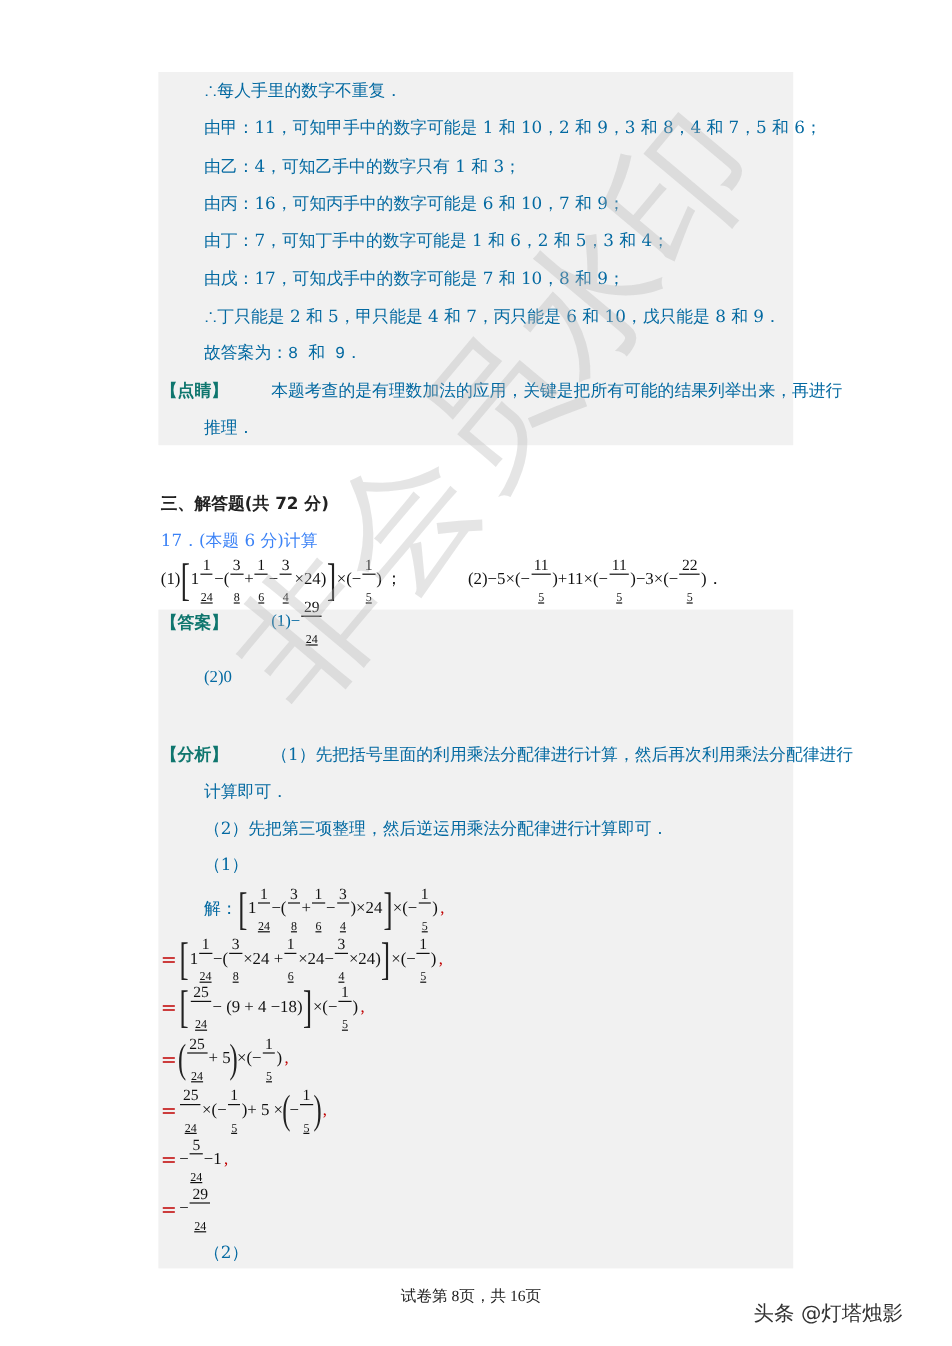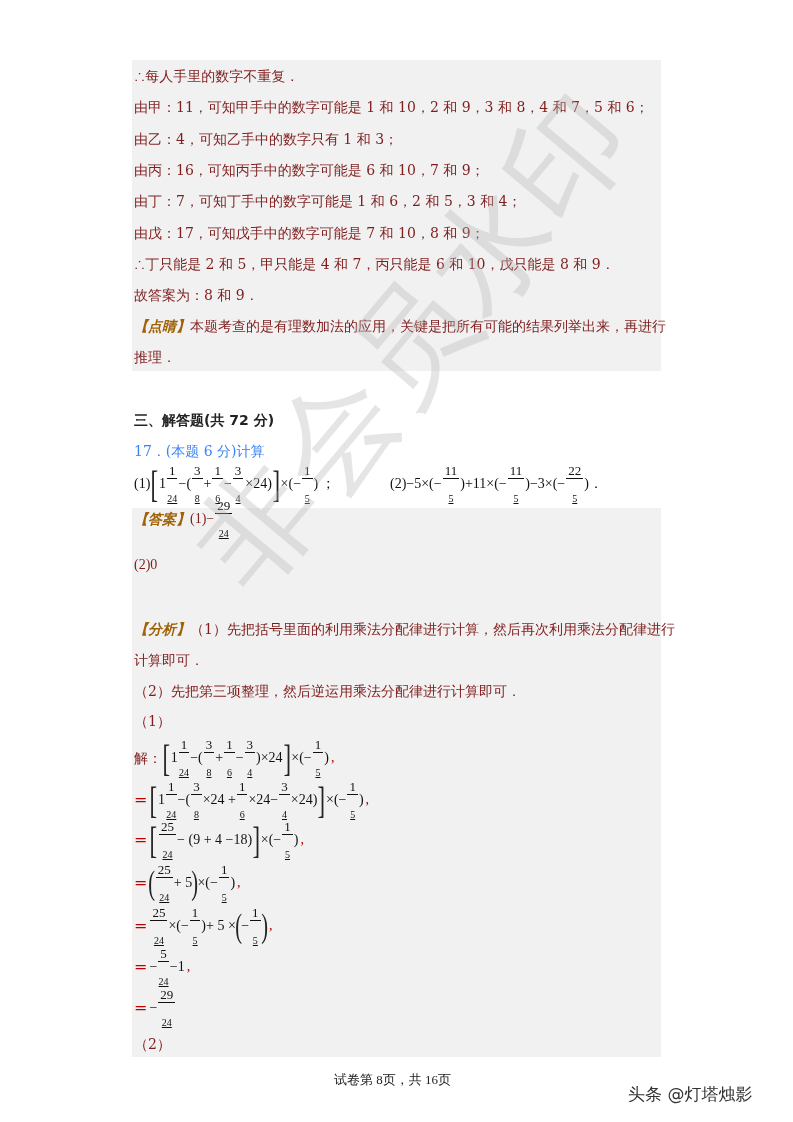--- a/index.html
+++ b/index.html
@@ -24,23 +24,23 @@
     #box-1 { top: 60px; height: 311px; }
     #box-2 { top: 508px; height: 549px; }
 
     .line {
       position: absolute;
       left: 134px;
       font-size: 14px;
       line-height: 18px;
       white-space: nowrap;
     }
-    .red { color: #7f1d1d; }
+    .red { color: #0369a1; margin-left: 36px; }
     .dark { color: #3b82f6; }
-    .bold-red { color: #a16207; font-weight: bold; font-style: italic; }
+    .bold-red { color: #0f766e; font-weight: bold; }
     .section-title {
       font-weight: bold;
       font-family: "DejaVu Sans", "Liberation Sans", sans-serif;
       font-size: 14px;
       color: #222;
     }
 
     
     .math {
       display: inline-flex;
@@ -127,21 +127,21 @@
 <div class="gray-box" id="box-1"></div>
 <div class="gray-box" id="box-2"></div>
 
 <div class="line red" style="top:67px;">∴每人手里的数字不重复．</div>
 <div class="line red" style="top:98px;">由甲：11，可知甲手中的数字可能是 1 和 10，2 和 9，3 和 8，4 和 7，5 和 6；</div>
 <div class="line red" style="top:130px;">由乙：4，可知乙手中的数字只有 1 和 3；</div>
 <div class="line red" style="top:161px;">由丙：16，可知丙手中的数字可能是 6 和 10，7 和 9；</div>
 <div class="line red" style="top:192px;">由丁：7，可知丁手中的数字可能是 1 和 6，2 和 5，3 和 4；</div>
 <div class="line red" style="top:224px;">由戊：17，可知戊手中的数字可能是 7 和 10，8 和 9；</div>
 <div class="line red" style="top:255px;text-align:center;">∴丁只能是 2 和 5，甲只能是 4 和 7，丙只能是 6 和 10，戊只能是 8 和 9．</div>
-<div class="line red" style="top:286px;">故答案为：8 和 9．</div>
+<div class="line red" style="top:286px;font-family:Liberation Mono, monospace;">故答案为：8 和 9．</div>
 <div class="line" style="top:317px;">
   <span class="bold-red">【点睛】</span><span class="red">本题考查的是有理数加法的应用，关键是把所有可能的结果列举出来，再进行</span>
 </div>
 <div class="line red" style="top:348px;">推理．</div>
 
 <div class="line section-title" style="top:411px;">三、解答题(共 72 分)</div>
 <div class="line dark" style="top:442px;">17．(本题 6 分)计算</div>
 
 <div class="line" style="top:464px; height:40px; display:flex; align-items:center;">
   <span class="math">

